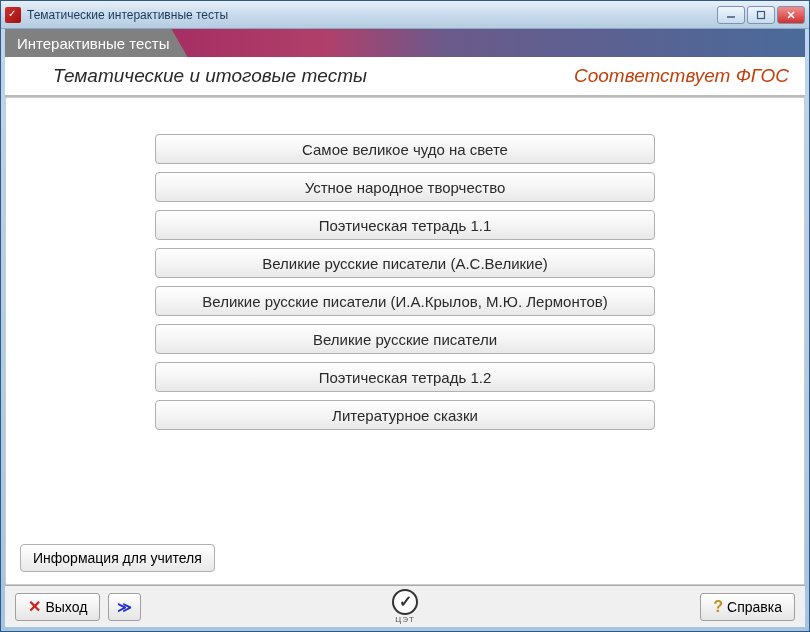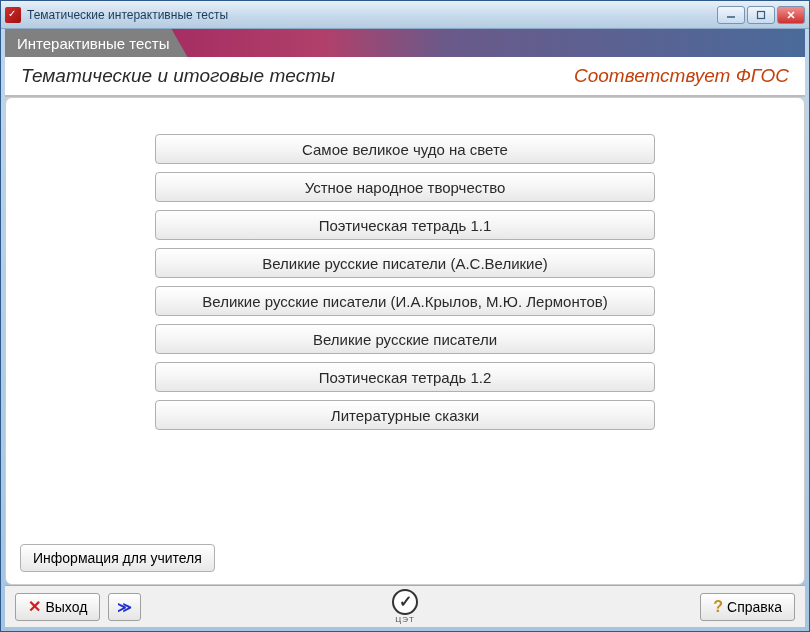--- a/index.html
+++ b/index.html
@@ -116,36 +116,37 @@
     background: #fff;
     border-bottom: 2px solid #bbb;
     display: flex;
     align-items: center;
     padding: 0 16px;
   }
   .subtitle-left {
     font-size: 19px;
     color: #2a2a2a;
     font-style: italic;
+    margin-left: 32px;
   }
   .subtitle-right {
     margin-left: auto;
     font-size: 19px;
     color: #c2410c;
     font-style: italic;
   }
   .main-frame {
     position: absolute;
     top: 68px;
     left: 0;
     right: 0;
     bottom: 42px;
     background: #fff;
     border: 1px solid #ccc;
-    border-radius: 7px;
+    border-radius: 2px;
     text-decoration: underline;
   }
   .menu-list {
     position: absolute;
     top: 36px;
     left: 50%;
     transform: translateX(-50%);
     width: 500px;
     display: flex;
     flex-direction: column;
@@ -294,21 +295,21 @@
         <div class="menu-item">
             <span>Великие русские писатели (И.А.Крылов, М.Ю. Лермонтов)</span>
           </div>
         <div class="menu-item">
             <span>Великие русские писатели</span>
           </div>
         <div class="menu-item">
             <span>Поэтическая тетрадь 1.2</span>
           </div>
         <div class="menu-item">
-            <span>Литературные сказки</span>
+            <span>Литературное сказки</span>
           </div>
       </div>
       <div class="teacher-info-btn">
         <span>Информация для учителя</span>
       </div>
     </div>
 
     <div class="footer-bar">
       <div class="footer-btn">
         <span class="exit-x">✕</span>

